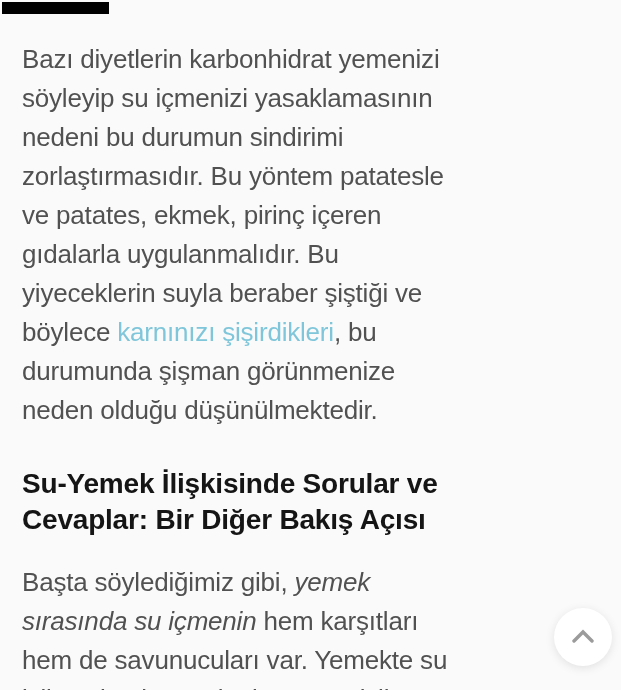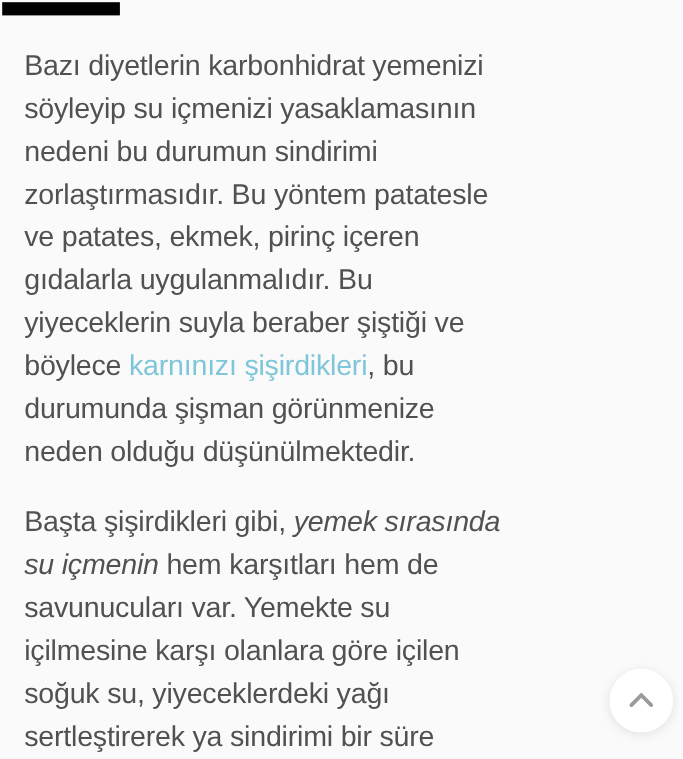--- a/index.html
+++ b/index.html
@@ -86,22 +86,23 @@
 </style>
 </head>
 <body>
 
 <div class="top-black-bar"></div>
 
 <div class="article">
 
   <p class="body-text"><span>Bazı diyetlerin karbonhidrat yemenizi söyleyip su içmenizi yasaklamasının nedeni bu durumun sindirimi zorlaştırmasıdır. Bu yöntem patatesle ve patates, ekmek, pirinç içeren gıdalarla uygulanmalıdır. Bu yiyeceklerin suyla beraber şiştiği ve böylece </span><a href="#">karnınızı şişirdikleri</a><span>, bu durumunda şişman görünmenize neden olduğu düşünülmektedir.</span></p>
 
+  <h2 class="section-heading">Su-Yemek İlişkisinde Sorular ve Cevaplar: Bir Diğer Bakış Açısı</h2>
 
-  <p class="body-text paragraph-2"><span>Başta şişirdikleri gibi, </span><em>yemek sırasında su içmenin</em><span> hem karşıtları hem de savunucuları var. Yemekte su içilmesine karşı olanlara göre içilen soğuk su, yiyeceklerdeki yağı sertleştirerek ya sindirimi bir süre durduruyor ya da yavaşlatıyor.</span></p>
+  <p class="body-text paragraph-2"><span>Başta söylediğimiz gibi, </span><em>yemek sırasında su içmenin</em><span> hem karşıtları hem de savunucuları var. Yemekte su içilmesine karşı olanlara göre içilen soğuk su, yiyeceklerdeki yağı sertleştirerek ya sindirimi bir süre durduruyor ya da yavaşlatıyor.</span></p>
 
 </div>
 
 <button class="scroll-top">
   <svg width="24" height="14" viewBox="0 0 24 14">
     <polyline points="3,12 12,3 21,12" fill="none" stroke="#9b9b9b" stroke-width="3.4" stroke-linecap="round" stroke-linejoin="miter"></polyline>
   </svg>
 </button>
 
 </body></html>

